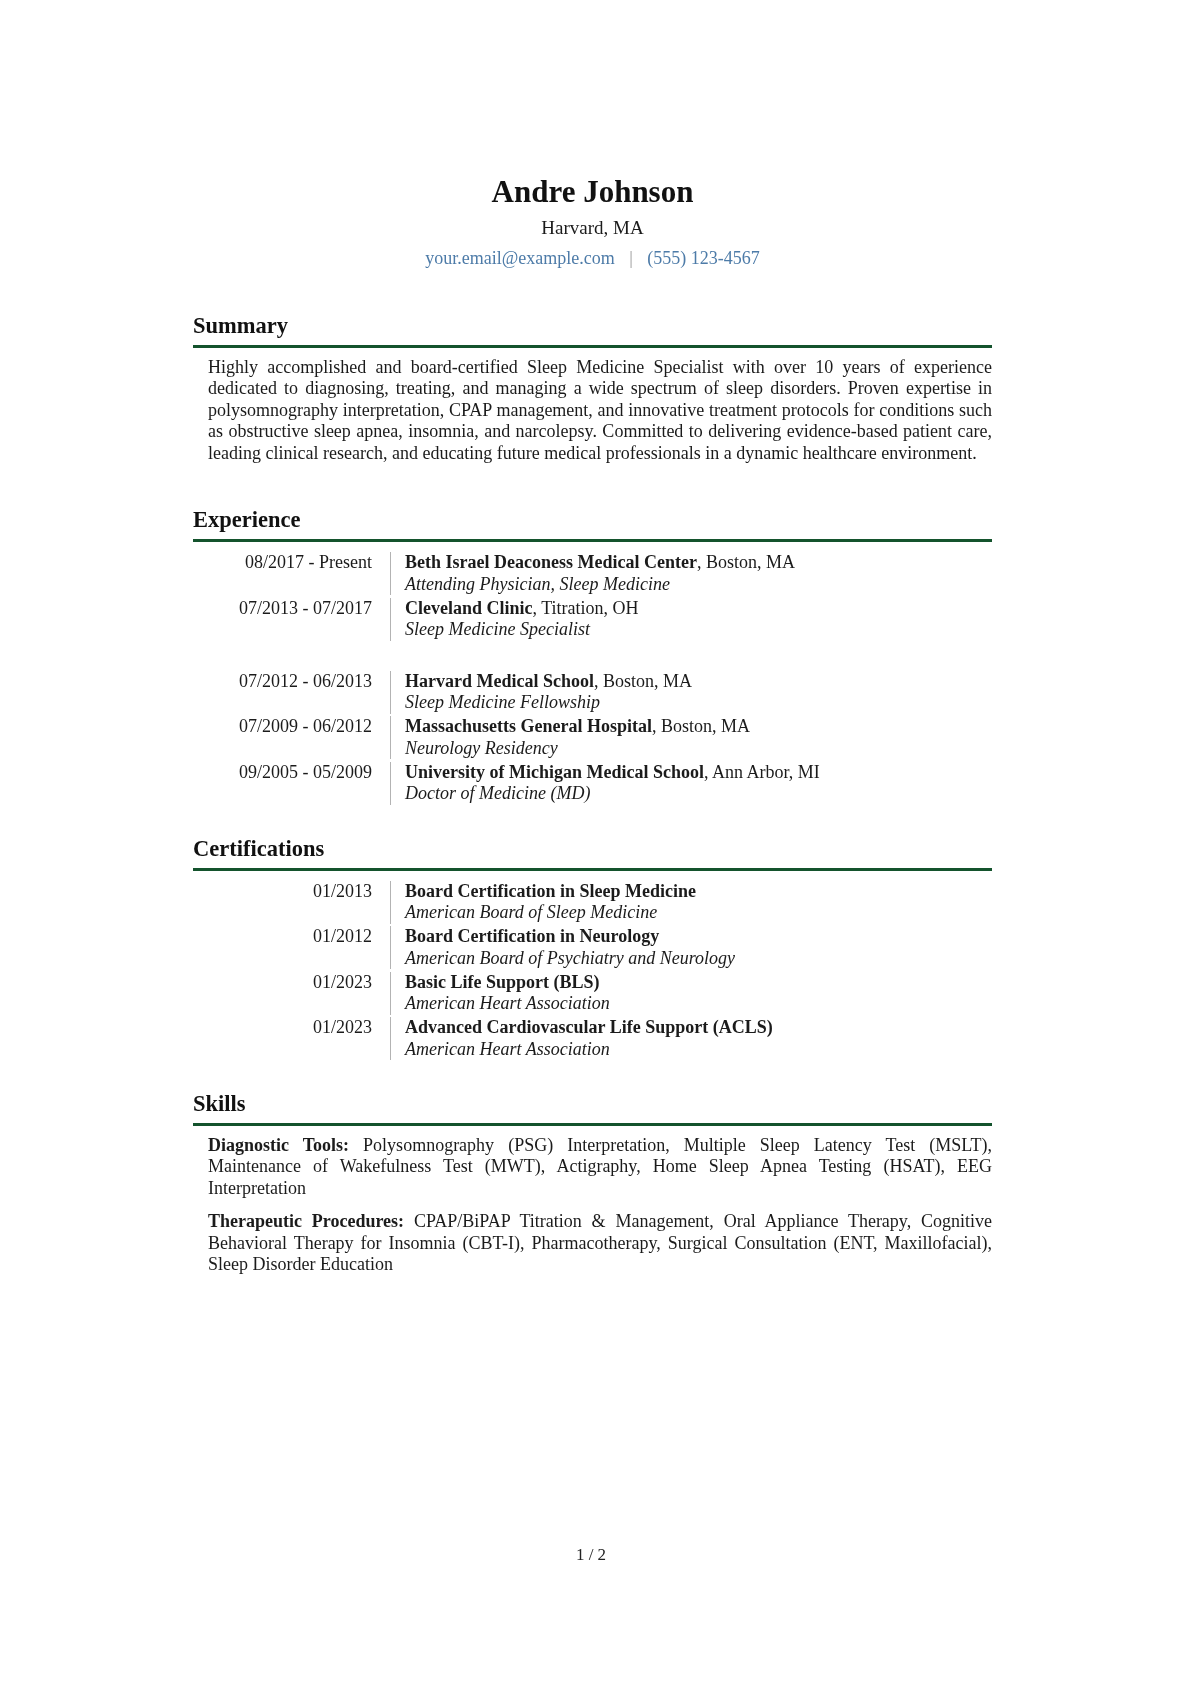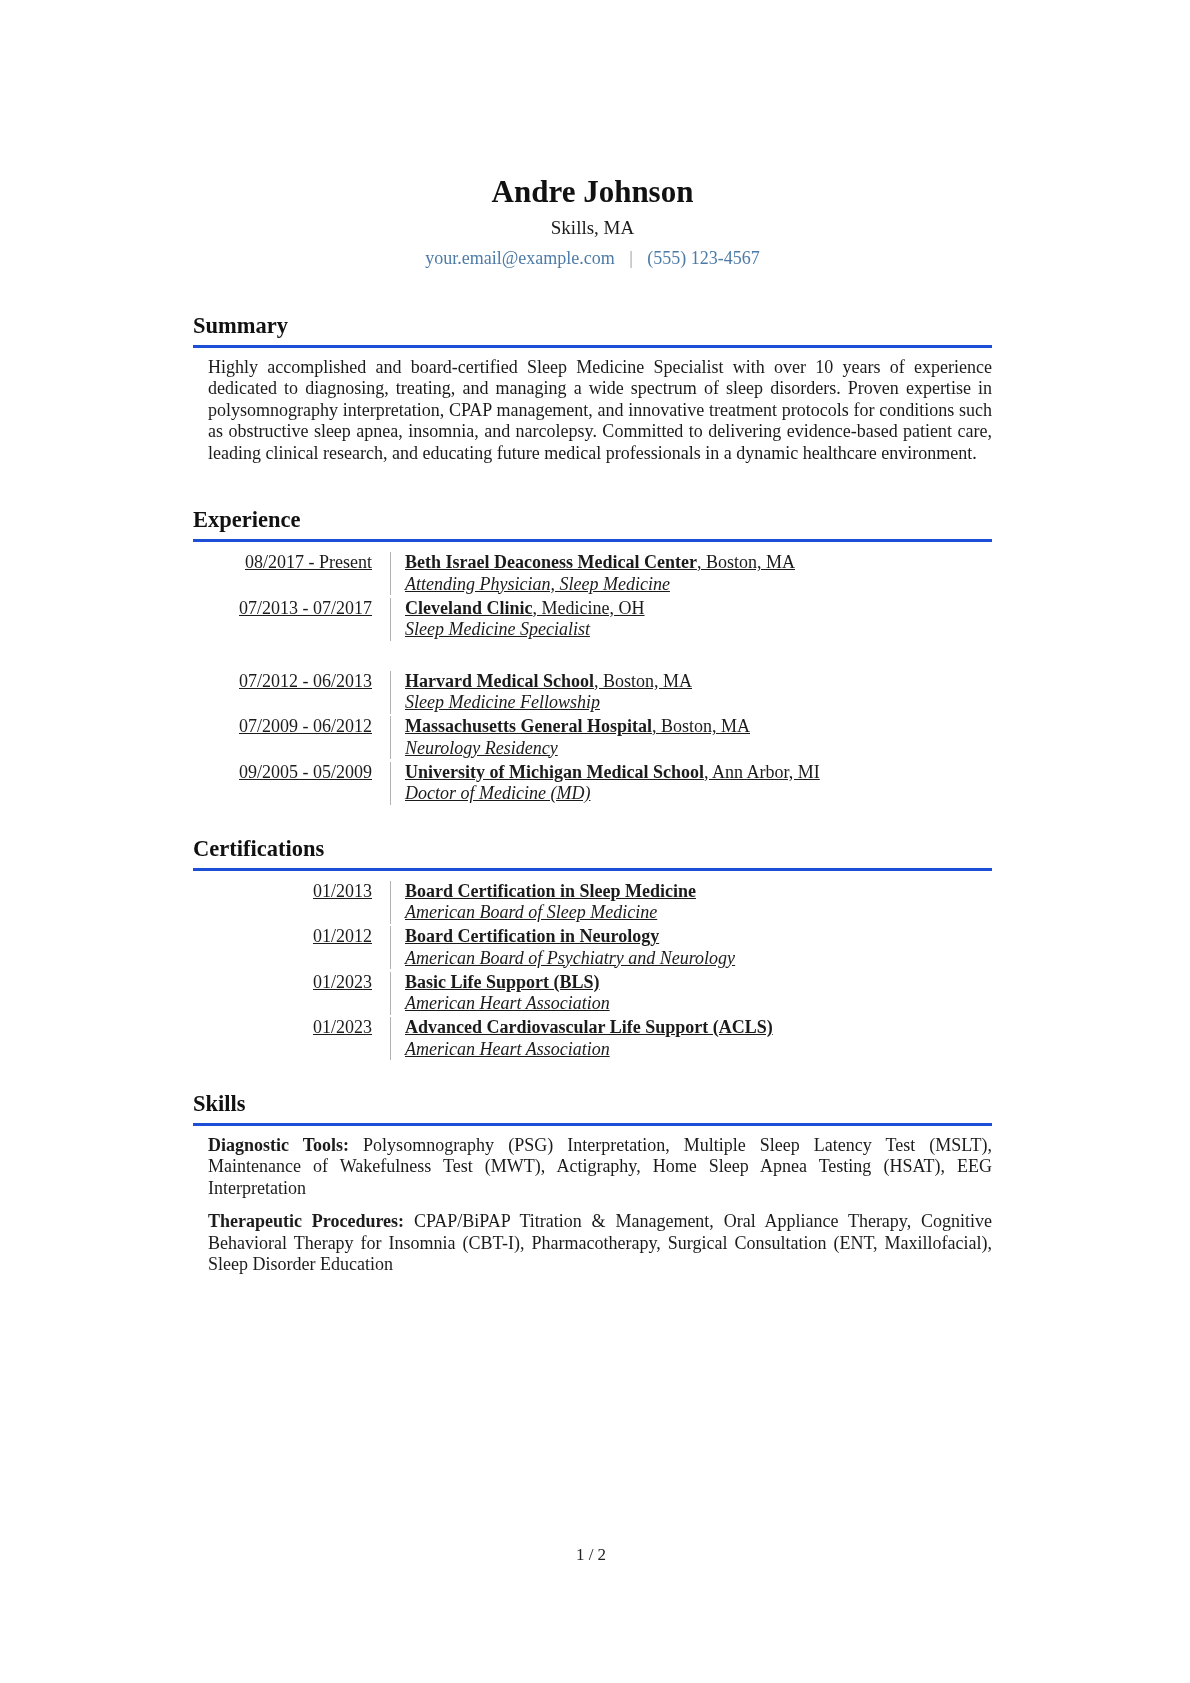--- a/index.html
+++ b/index.html
@@ -47,33 +47,33 @@
   
   .section { margin-top: 42px; }
   .section.tight { margin-top: 30px; }
   .sec-title {
     margin: 0;
     font-size: 22.5px;
     font-weight: 700;
     line-height: 1.2;
     color: #111111;
     padding-bottom: 6px;
-    border-bottom: 3px solid #1d4ed8;
+    border-bottom: 3px solid #14532d;
   }
   .sec-body { margin-top: 9px; margin-left: 15px; }
 
   .body-text {
     margin: 0;
     font-size: 18px;
     line-height: 21.4px;
     text-align: justify;
   }
 
   
-  .entries { margin-top: 10px; text-decoration: underline; }
+  .entries { margin-top: 10px; }
   .entry {
     display: grid;
     grid-template-columns: 182px 1fr;
     margin-bottom: 2.5px;
   }
   .entry-date {
     text-align: right;
     padding-right: 18px;
     font-size: 18px;
     line-height: 21.5px;
@@ -102,21 +102,21 @@
     color: #222222;
   }
 </style>
 </head>
 <body>
 
 <div class="page">
 
   <header class="header">
     <h1 class="name">Andre Johnson</h1>
-    <div class="location">Skills, MA</div>
+    <div class="location">Harvard, MA</div>
     <div class="contact">
       <a class="link">your.email@example.com</a>
       <span class="pipe">|</span>
       <a class="link">(555) 123-4567</a>
     </div>
   </header>
 
   <section class="section">
     <h2 class="sec-title">Summary</h2>
     <div class="sec-body">
@@ -132,21 +132,21 @@
           <div class="entry-date">08/2017 - Present</div>
           <div class="entry-main">
             <div class="entry-title"><span class="b">Beth Israel Deaconess Medical Center</span><span>, Boston, MA</span></div>
             <div class="entry-sub">Attending Physician, Sleep Medicine</div>
           </div>
         </div>
 
         <div class="entry">
           <div class="entry-date">07/2013 - 07/2017</div>
           <div class="entry-main">
-            <div class="entry-title"><span class="b">Cleveland Clinic</span><span>, Medicine, OH</span></div>
+            <div class="entry-title"><span class="b">Cleveland Clinic</span><span>, Titration, OH</span></div>
             <div class="entry-sub">Sleep Medicine Specialist</div>
           </div>
         </div>
       </div>
   </section>
 
   <section class="section tight">
     <div class="sec-body entries">
 
         <div class="entry">

